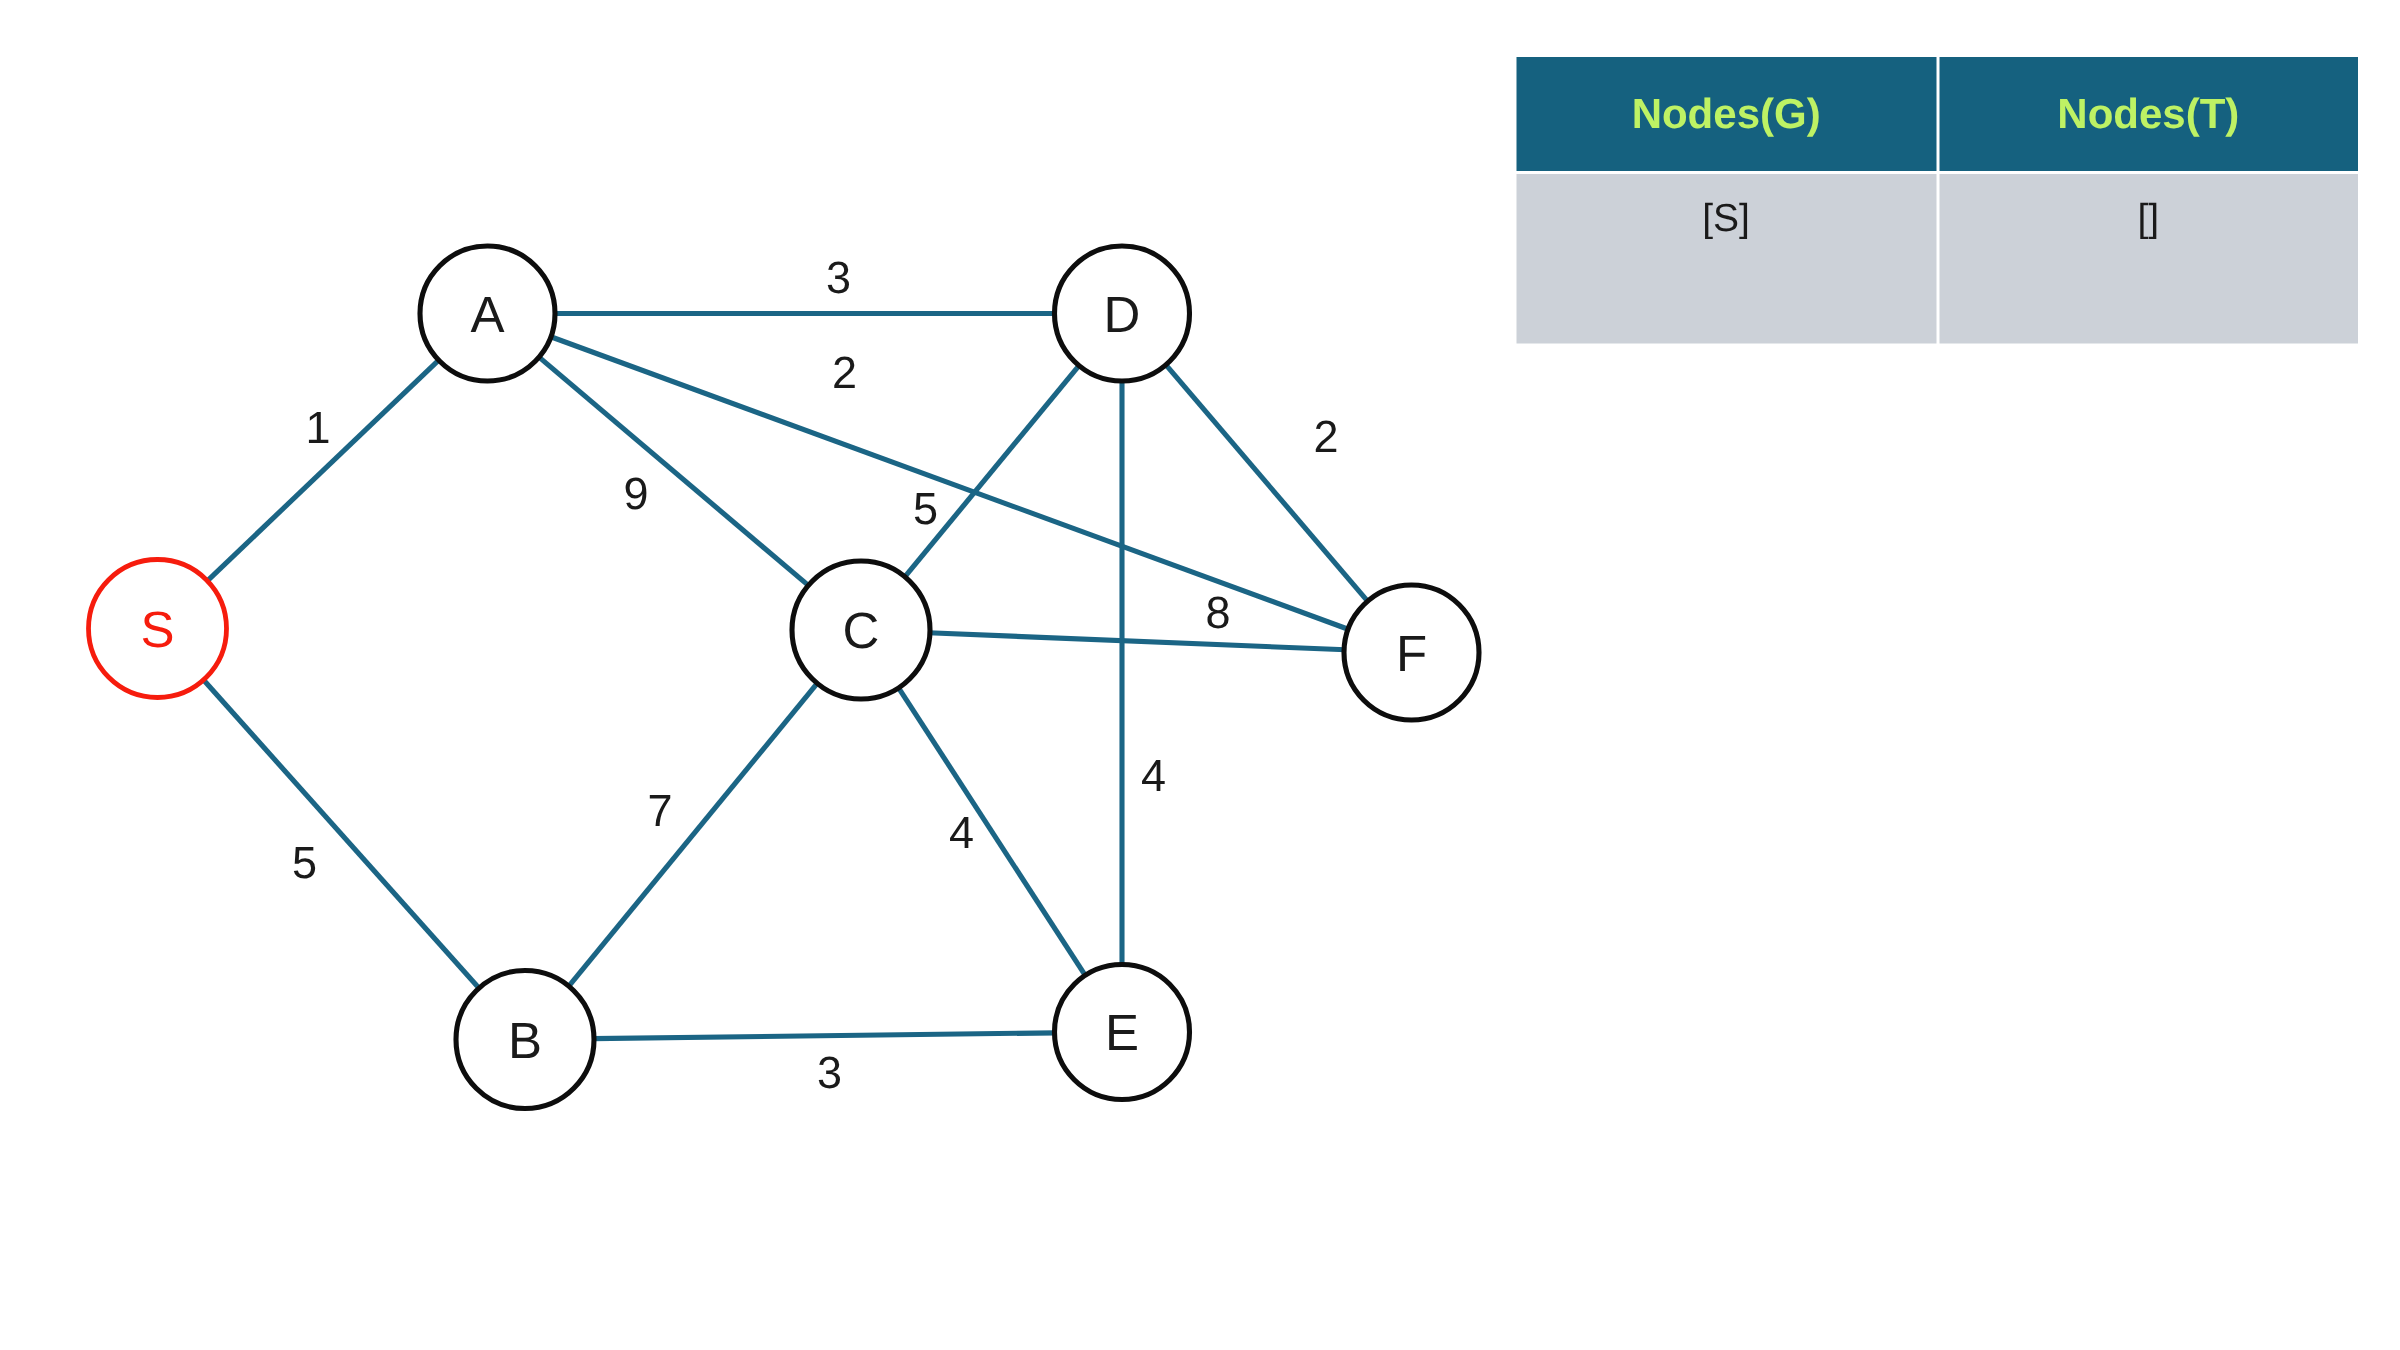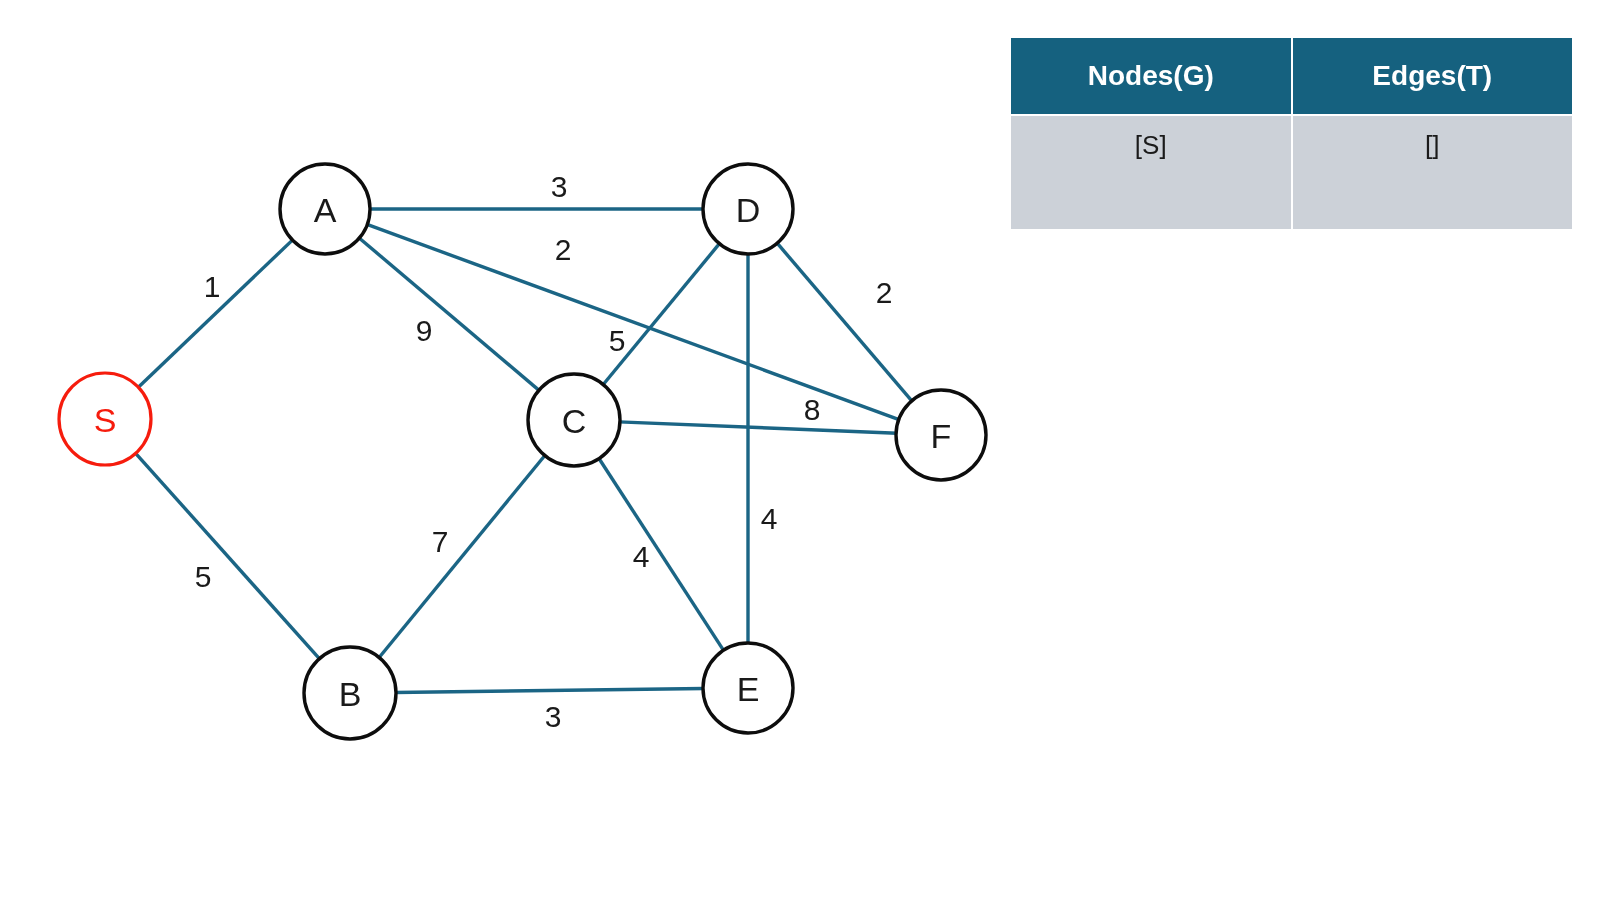--- a/index.html
+++ b/index.html
@@ -45,21 +45,21 @@
     position: absolute;
     left: 1009px;
     top: 36px;
     width: 565px;
     border-collapse: separate;
     border-spacing: 2px 2px;
     table-layout: fixed;
   }
   #state-table th {
     background: #15617f;
-    color: #ffffff;
+    color: #bef264;
     font-size: 28px;
     font-weight: bold;
     height: 76px;
     vertical-align: middle;
     text-align: center;
     font-family: "Liberation Sans", sans-serif;
     padding: 0;
   }
   #state-table td {
     background: #ccd1d8;
@@ -133,21 +133,21 @@
       <text x="440" y="541" class="edge-weight" fill="#1a1a1a">7</text>
       <text x="553" y="716" class="edge-weight" fill="#1a1a1a">3</text>
       <text x="641" y="556" class="edge-weight" fill="#1a1a1a">4</text>
     </g>
 </svg>
 
 <table id="state-table">
   <thead>
     <tr>
       <th>Nodes(G)</th>
-      <th>Edges(T)</th>
+      <th>Nodes(T)</th>
     </tr>
   </thead>
   <tbody>
     <tr>
       <td>[S]</td>
       <td>[]</td>
     </tr>
   </tbody>
 </table>
 

